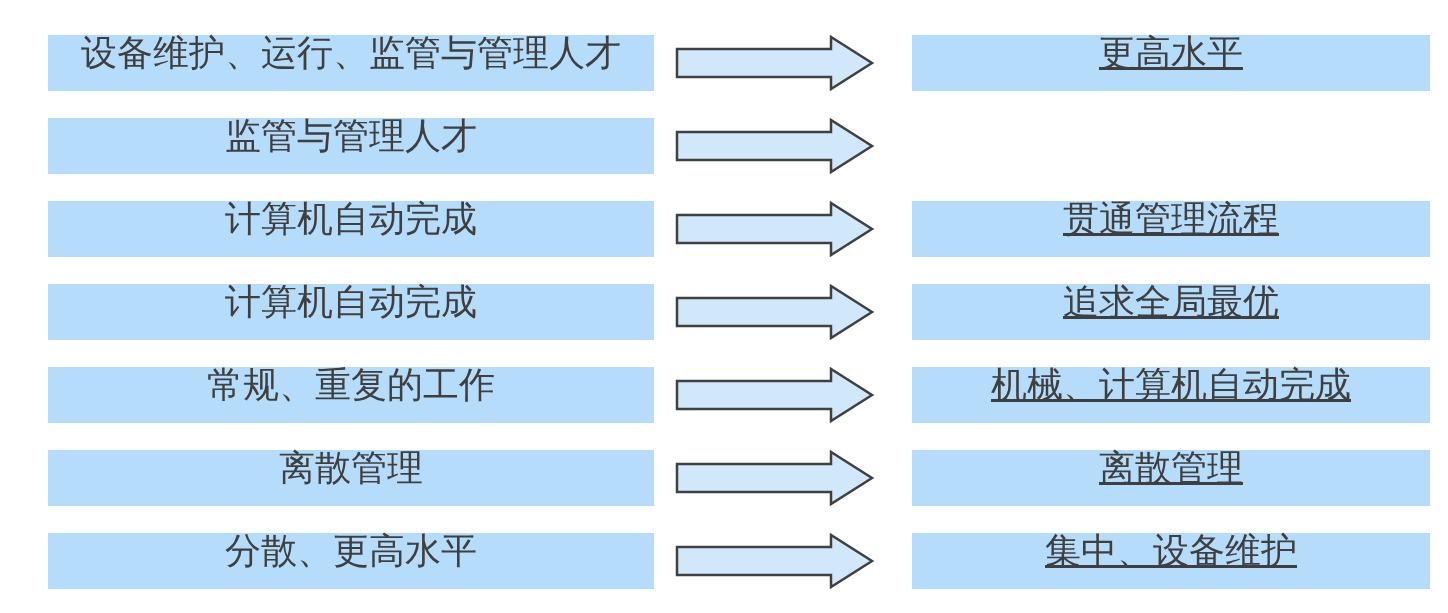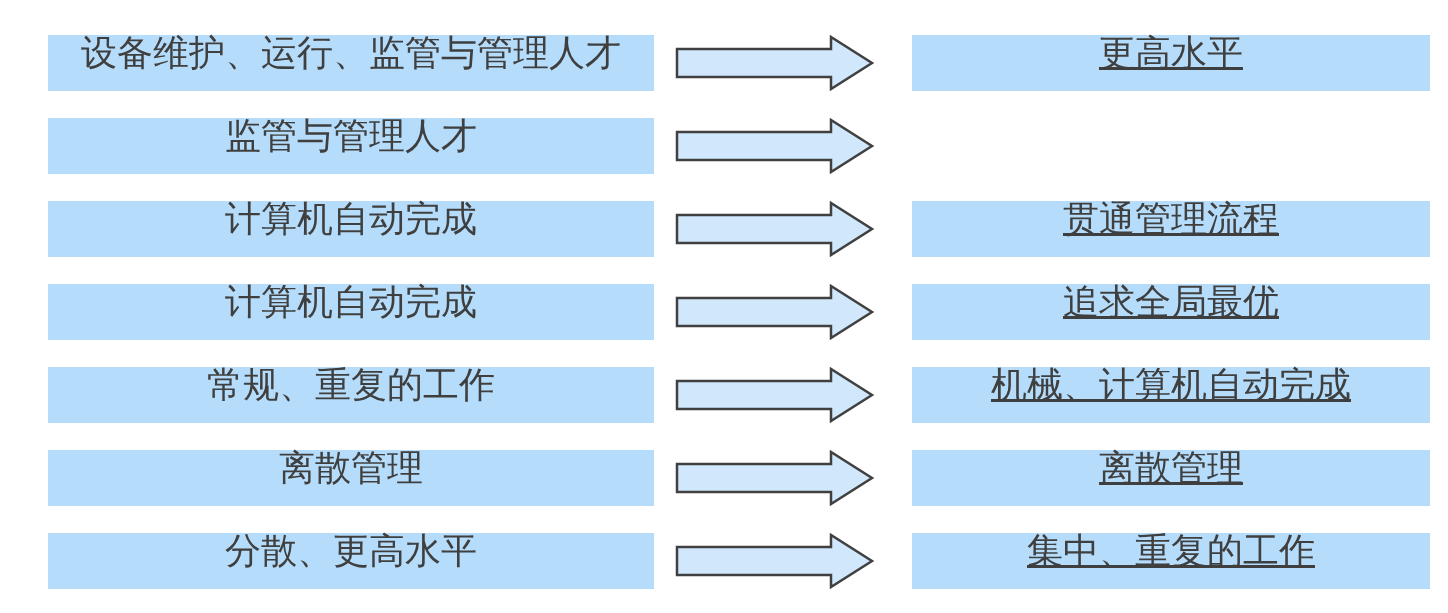--- a/index.html
+++ b/index.html
@@ -131,16 +131,16 @@
     </div>
 
     <div class="row">
       <div class="box left">
         <span>分散、更高水平</span>
       </div>
       <svg class="arrow" viewBox="0 0 200 56" xmlns="http://www.w3.org/2000/svg" preserveAspectRatio="none">
         <polygon points="2,14 156,14 156,2 197,28 156,54 156,42 2,42"></polygon>
       </svg>
       <div class="box right">
-        <span>集中、重复的工作</span>
+        <span>集中、设备维护</span>
       </div>
     </div>
   </div>
 
 </body></html>

